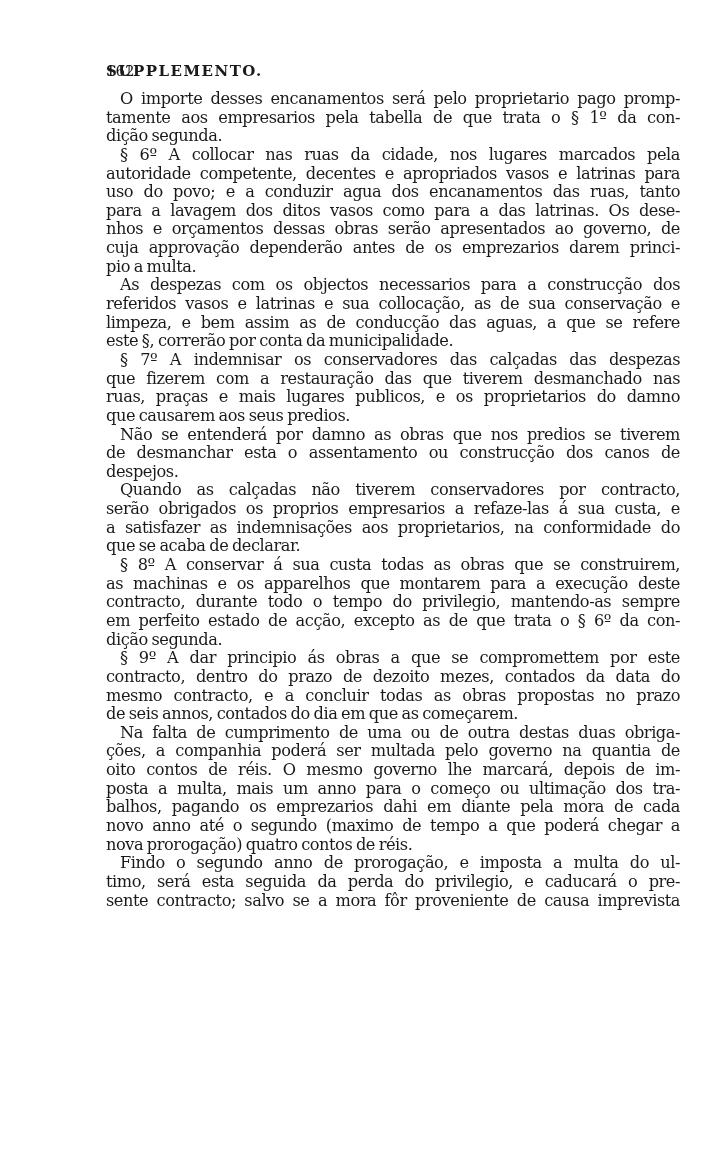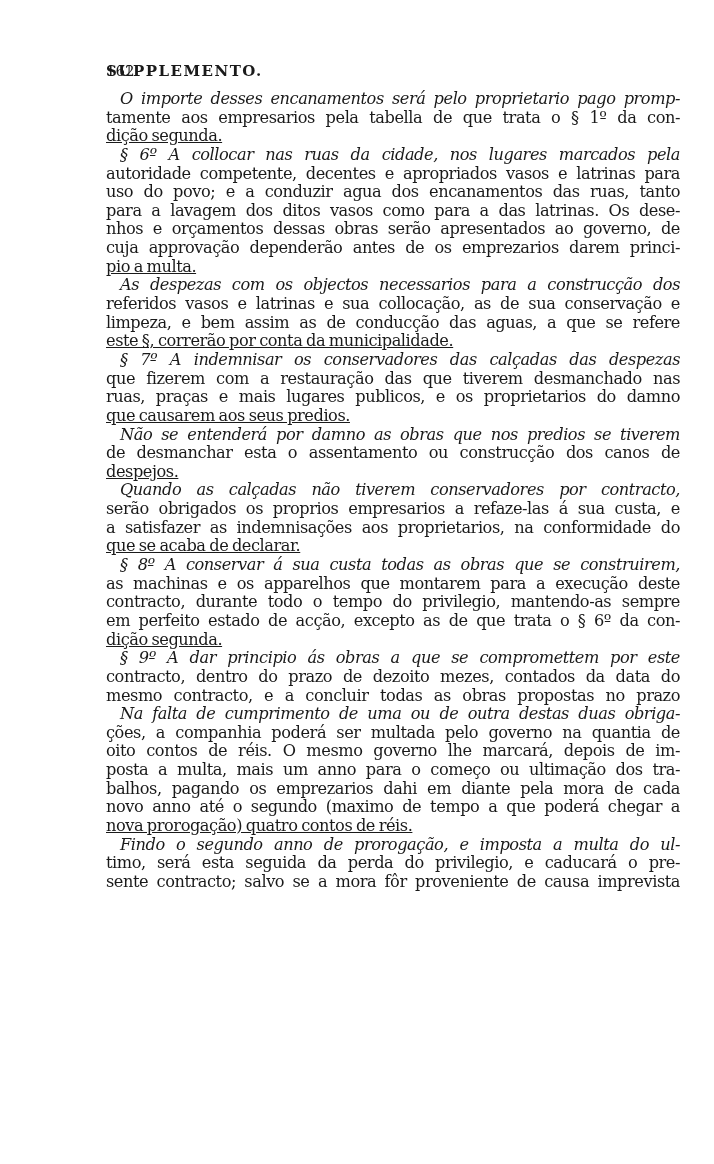--- a/index.html
+++ b/index.html
@@ -6,22 +6,22 @@
   body { width:714px; height:1164px; position:relative; overflow:hidden;
          font-family:"DejaVu Serif","Liberation Serif",serif; color:#1a1a1a; }
   .page { position:absolute; left:0; top:0; width:714px; height:1164px; }
   .header { position:absolute; top:62px; left:106px; width:574px; height:20px; }
   .pnum { position:absolute; left:0; top:0; font-size:15px; font-weight:normal; }
   .htitle { position:absolute; left:0; right:0; top:0; font-size:15px;
             font-weight:bold; letter-spacing:1.5px; }
   .text { position:absolute; top:90px; left:106px; width:574px; }
   .ln { height:18.65px; line-height:18.65px; font-size:16.2px; white-space:nowrap;
         text-align:justify; text-align-last:justify; letter-spacing:-0.45px; word-spacing:-1px; overflow:visible; }
-  .ln.ind { padding-left:14px;font-style:italic; }
-  .ln.end { text-align-last:left;text-decoration:underline; }
+  .ln.ind { padding-left:14px; }
+  .ln.end { text-align-last:left; }
 </style>
 </head>
 <body>
 
 <div class="page">
   <div class="header">
     <span class="pnum">162</span>
     <div class="htitle">SUPPLEMENTO.</div>
   </div>
   <div class="text" id="body-text">
@@ -51,20 +51,21 @@
       <div class="ln">a satisfazer as indemnisações aos proprietarios, na conformidade do</div>
       <div class="ln end">que se acaba de declarar.</div>
       <div class="ln ind">§ 8º A conservar á sua custa todas as obras que se construirem,</div>
       <div class="ln">as machinas e os apparelhos que montarem para a execução deste</div>
       <div class="ln">contracto, durante todo o tempo do privilegio, mantendo-as sempre</div>
       <div class="ln">em perfeito estado de acção, excepto as de que trata o § 6º da con-</div>
       <div class="ln end">dição segunda.</div>
       <div class="ln ind">§ 9º A dar principio ás obras a que se compromettem por este</div>
       <div class="ln">contracto, dentro do prazo de dezoito mezes, contados da data do</div>
       <div class="ln">mesmo contracto, e a concluir todas as obras propostas no prazo</div>
+      <div class="ln end">de seis annos, contados do dia em que as começarem.</div>
       <div class="ln ind">Na falta de cumprimento de uma ou de outra destas duas obriga-</div>
       <div class="ln">ções, a companhia poderá ser multada pelo governo na quantia de</div>
       <div class="ln">oito contos de réis. O mesmo governo lhe marcará, depois de im-</div>
       <div class="ln">posta a multa, mais um anno para o começo ou ultimação dos tra-</div>
       <div class="ln">balhos, pagando os emprezarios dahi em diante pela mora de cada</div>
       <div class="ln">novo anno até o segundo (maximo de tempo a que poderá chegar a</div>
       <div class="ln end">nova prorogação) quatro contos de réis.</div>
       <div class="ln ind">Findo o segundo anno de prorogação, e imposta a multa do ul-</div>
       <div class="ln">timo, será esta seguida da perda do privilegio, e caducará o pre-</div>
       <div class="ln">sente contracto; salvo se a mora fôr proveniente de causa imprevista</div>

